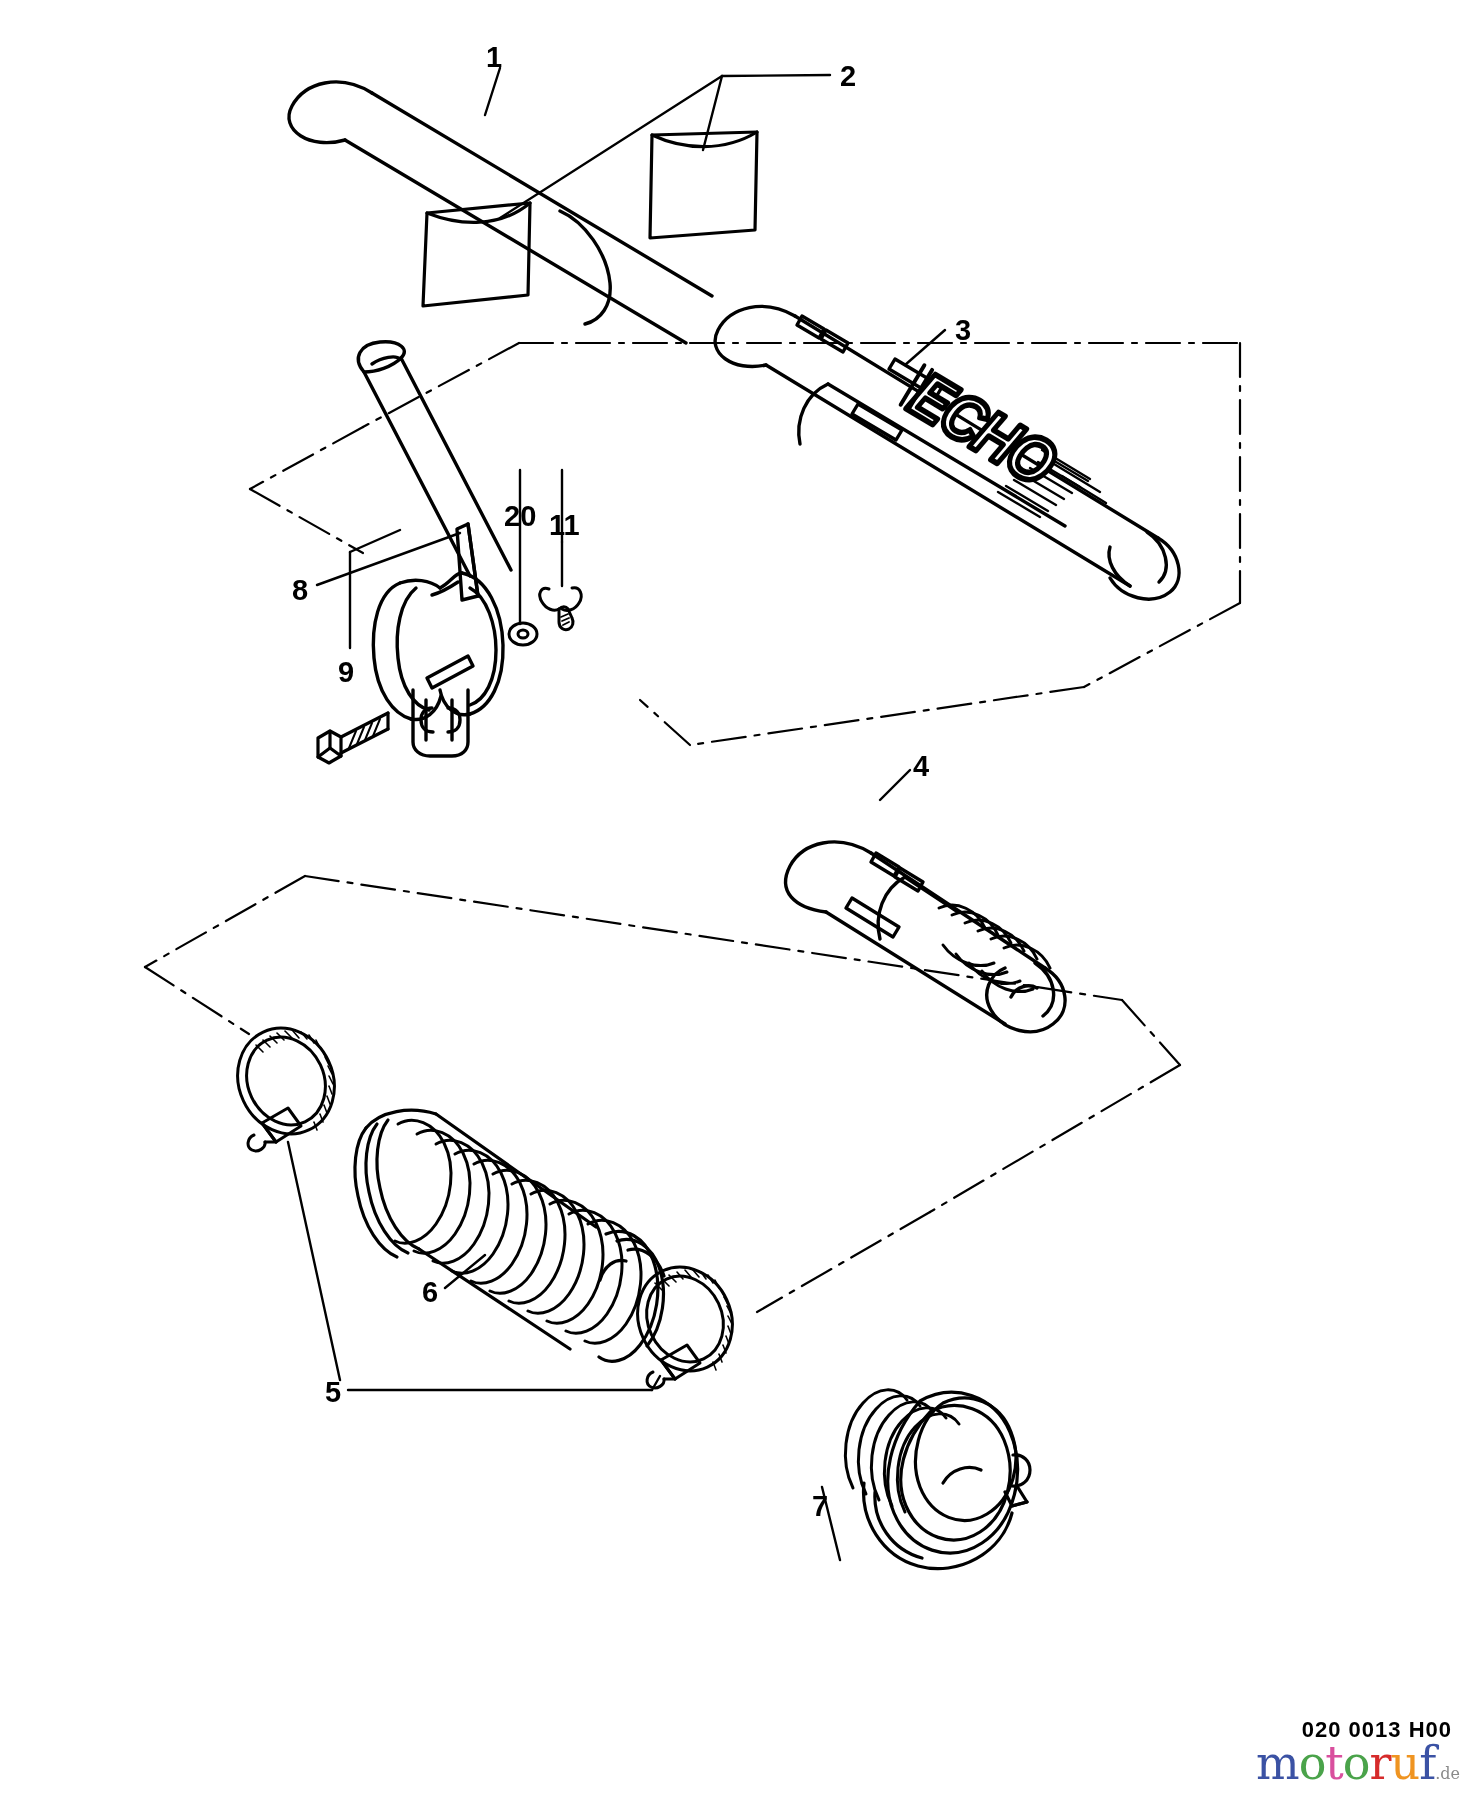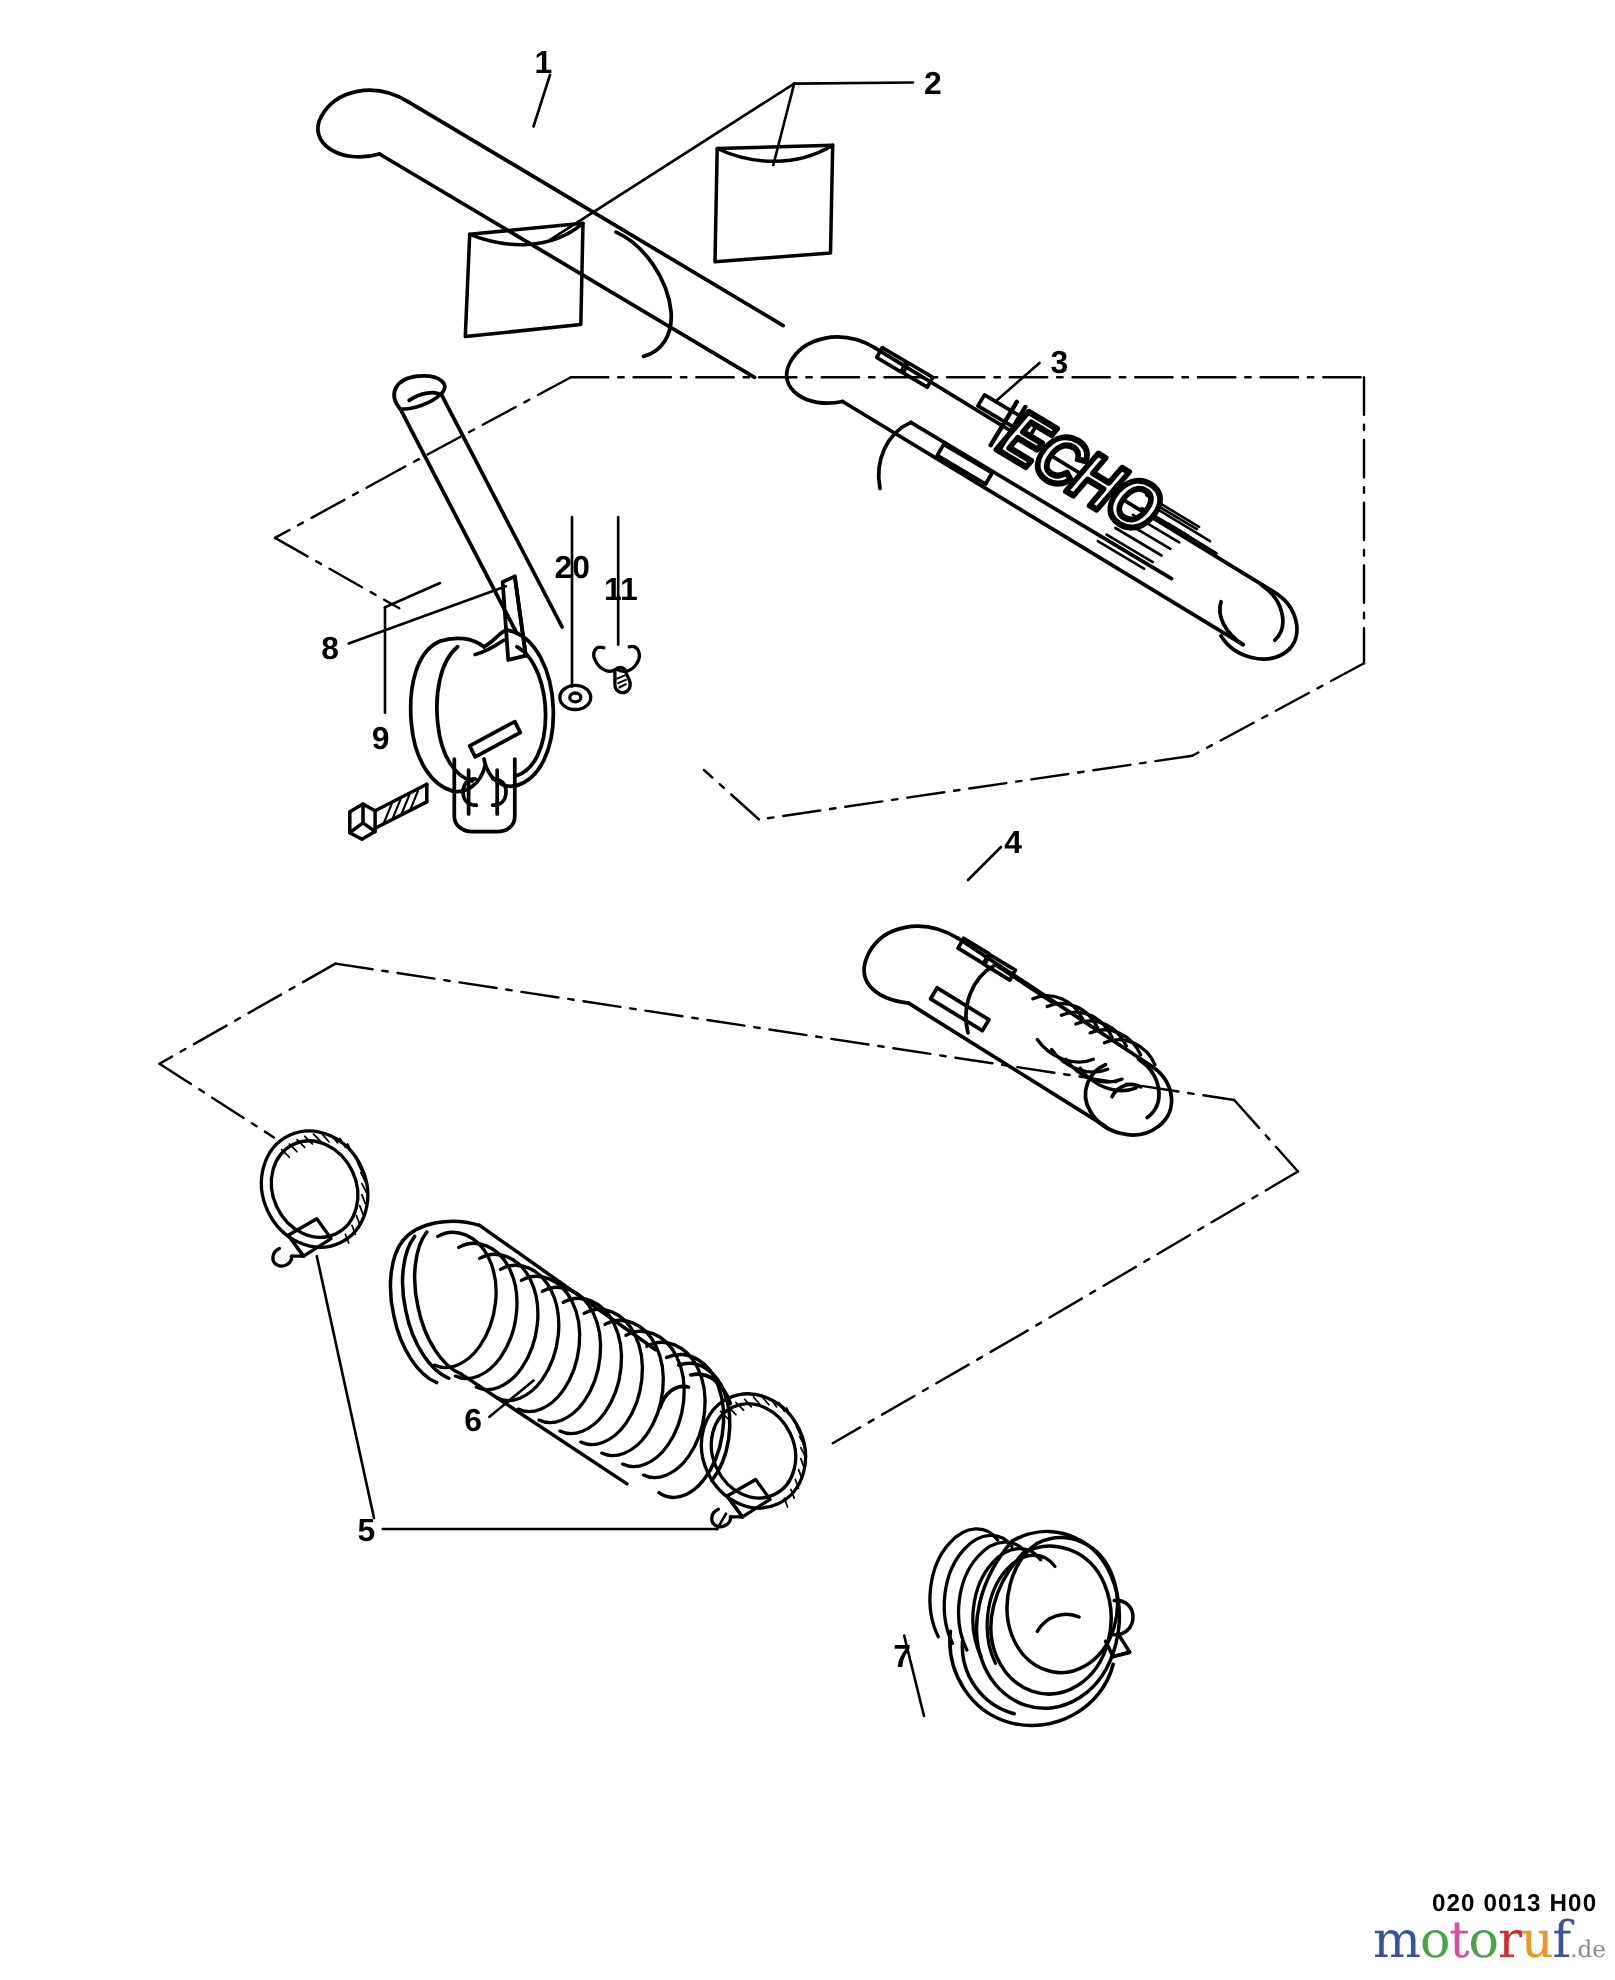--- a/index.html
+++ b/index.html
@@ -49,21 +49,21 @@
     right:8px;
     top:1740px;
     font-family:"DejaVu Serif", serif;
     font-size:46px;
     line-height:46px;
     white-space:nowrap;
     letter-spacing:-1px;
   }
   .wm span{display:inline;}
   .wm .suffix{
-    font-size:21px;
+    font-size:16px;
     color:#8a8a8a;
     letter-spacing:0px;
   }
 </style>
 </head>
 <body>
 
 <div id="sheet">
 
   <svg id="art" viewBox="0 0 1468 1800" xmlns="http://www.w3.org/2000/svg" fill="none" stroke="#000" stroke-linecap="round" stroke-linejoin="round">
@@ -410,21 +410,21 @@
   <div class="callout" style="left:486px;  top:43px;">1</div>
   <div class="callout" style="left:840px;  top:62px;">2</div>
   <div class="callout" style="left:955px;  top:316px;">3</div>
   <div class="callout" style="left:913px;  top:752px;">4</div>
   <div class="callout" style="left:325px;  top:1378px;">5</div>
   <div class="callout" style="left:422px;  top:1278px;">6</div>
   <div class="callout" style="left:812px;  top:1492px;">7</div>
   <div class="callout" style="left:292px;  top:576px;">8</div>
   <div class="callout" style="left:338px;  top:658px;">9</div>
   <div class="callout" style="left:504px;  top:502px;">20</div>
-  <div class="callout" style="left:549px;  top:522px;">11</div>
+  <div class="callout" style="left:549px;  top:511px;">11</div>
 
   <div class="dwg-no">020 0013 H00</div>
 
   <div class="wm">
     <span style="color: rgb(59, 82, 164);">m</span><span style="color: rgb(74, 163, 74);">o</span><span style="color: rgb(217, 79, 158);">t</span><span style="color: rgb(74, 163, 74);">o</span><span style="color: rgb(214, 43, 43);">r</span><span style="color: rgb(239, 148, 33);">u</span><span style="color: rgb(59, 82, 164);">f</span><span class="suffix" style="color: rgb(138, 138, 138);">.de</span>
   </div>
 
 </div>
 
 </body></html>

